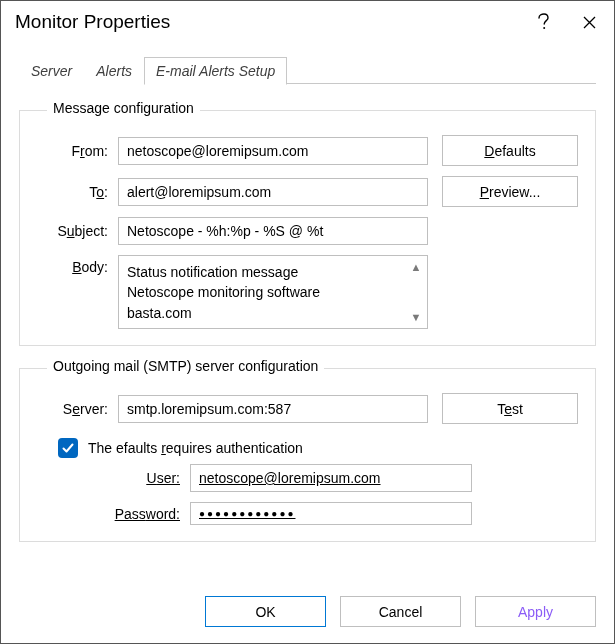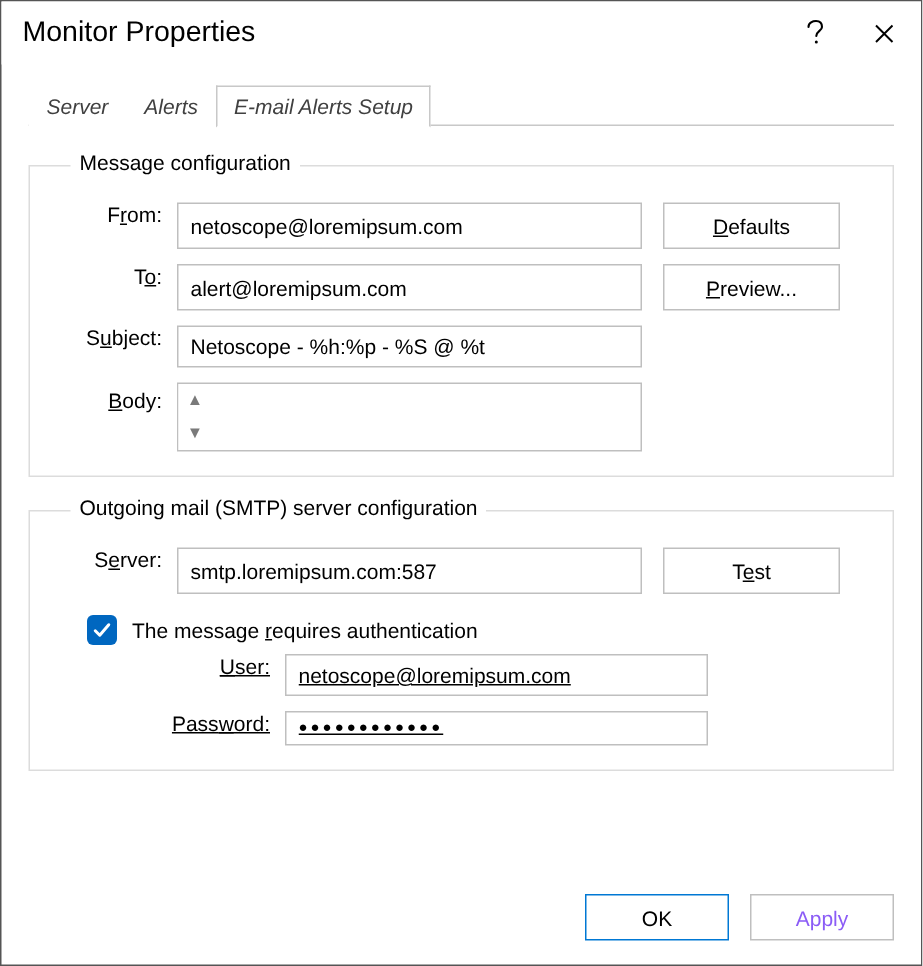--- a/index.html
+++ b/index.html
@@ -87,20 +87,21 @@
     position: absolute;
     top: -11px;
     left: 27px;
     background: #fff;
     padding: 0 6px;
     font-size: 14px;
     color: #000;
   }
   .row {
     display: flex;
+    align-items: center;
     margin-top: 10px;
   }
   .row:first-of-type { margin-top: 6px; }
   .lbl {
     width: 82px;
     text-align: right;
     padding-right: 10px;
     font-size: 14px;
     color: #000;
   }
@@ -116,21 +117,21 @@
     border: 1px solid #bfbfbf;
     padding: 5px 8px;
     font-family: inherit;
     font-size: 14px;
     color: #000;
     background: #fff;
     outline: none;
   }
   .field-mid { flex: 1; }
   .side-btn {
-    width: 118px;
+    width: 136px;
     margin-left: 14px;
     height: 31px;
     border: 1px solid #bfbfbf;
     background: #fff;
     font-family: inherit;
     font-size: 14px;
     cursor: pointer;
   }
   .body-wrap {
     flex: 1;
@@ -178,21 +179,21 @@
   }
   .chk svg { display: block; }
   .auth-block { margin-top: 6px; margin-left: 22px; text-decoration: underline; }
   .button-row {
     display: flex;
     justify-content: flex-end;
     gap: 14px;
     padding: 10px 18px 16px 18px;
   }
   .dlg-btn {
-    width: 96px;
+    width: 121px;
     height: 31px;
     border: 1px solid #bfbfbf;
     background: #fff;
     font-family: inherit;
     font-size: 14px;
     cursor: pointer;
   }
   .dlg-btn.default { border-color: #0078d4; }
   .dlg-btn.disabled { color: #8b5cf6; cursor: default; }
 </style>
@@ -241,20 +242,23 @@
 
       <div class="row">
         <div class="lbl"><span>S</span><span class="u">u</span><span>bject:</span></div>
         <input type="text" class="field-mid" style="width: 310px; flex: 0 0 310px;" value="Netoscope - %h:%p - %S @ %t">
         <div style="width:118px;margin-left:14px;"></div>
       </div>
 
       <div class="row" style="align-items:flex-start;">
         <div class="lbl" style="padding-top:4px;"><span></span><span class="u">B</span><span>ody:</span></div>
         <div class="body-wrap" style="width:310px;flex:0 0 310px;">
+          <textarea class="body-ta" style="">Status notification message
+Netoscope monitoring software
+basta.com</textarea>
           <div class="sb">
             <div class="sb-btn">▲</div>
             <div class="sb-btn">▼</div>
           </div>
         </div>
         <div style="width:118px;margin-left:14px;"></div>
       </div>
     </div>
 
     <div class="group" style="margin-top:22px;">
@@ -265,35 +269,36 @@
         <input type="text" class="field-mid" style="width: 310px; flex: 0 0 310px;" value="smtp.loremipsum.com:587">
         <button class="side-btn"><span>T</span><span class="u">e</span><span>st</span></button>
       </div>
 
       <div class="chk-row">
         <span class="chk">
           <svg width="14" height="14" viewBox="0 0 14 14">
             <path d="M2.5 7.5 L5.5 10.5 L11.5 3.5" stroke="#fff" stroke-width="2" fill="none" stroke-linecap="round" stroke-linejoin="round"></path>
           </svg>
         </span>
-        <span style="font-size:14px;"><span>The message </span><span class="u">r</span><span>equires authentication</span></span>
+        <span style="font-size:14px;"><span>The efaults </span><span class="u">r</span><span>equires authentication</span></span>
       </div>
 
       <div class="auth-block">
         <div class="row">
           <div class="lbl2"><span></span><span class="u">U</span><span>ser:</span></div>
           <input type="text" style="width: 282px;" value="netoscope@loremipsum.com">
         </div>
         <div class="row">
           <div class="lbl2"><span>Pass</span><span class="u">w</span><span>ord:</span></div>
           <input type="text" style="width: 282px; letter-spacing: 2px; font-size: 10px;" value="●●●●●●●●●●●●">
         </div>
       </div>
     </div>
 
   </div>
 
   <div class="button-row">
     <button class="dlg-btn default">OK</button>
+    <button class="dlg-btn">Cancel</button>
     <button class="dlg-btn disabled">Apply</button>
   </div>
 
 </div>
 
 </body></html>

